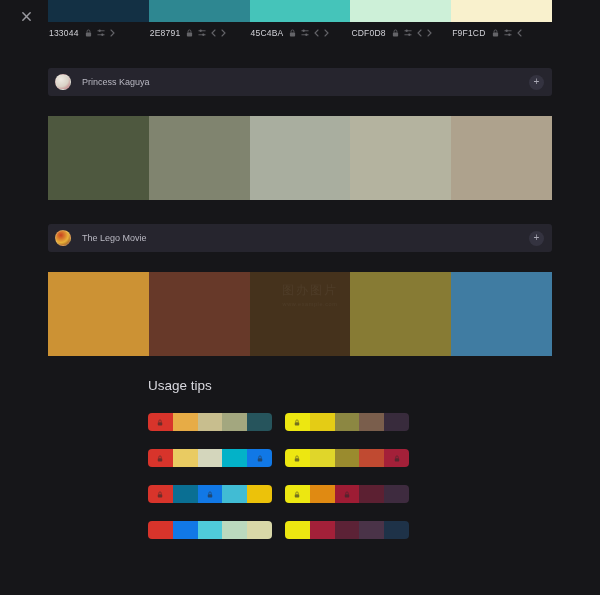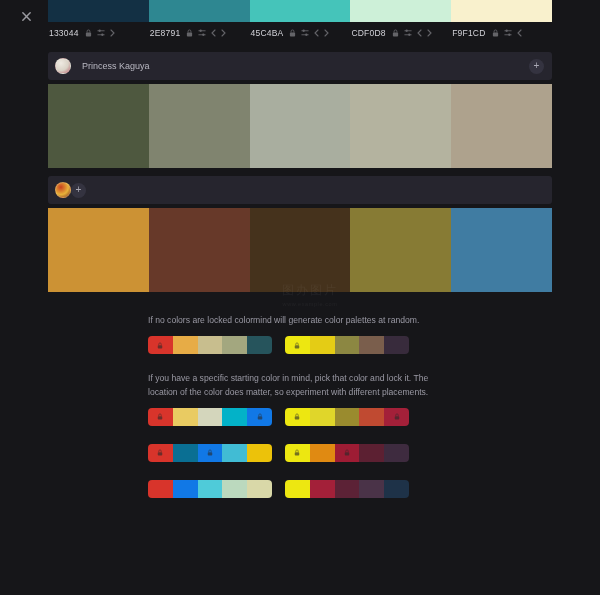--- a/index.html
+++ b/index.html
@@ -46,21 +46,21 @@
     font-size:8.5px; color:#c9c9cf; letter-spacing:.2px;
     padding-left:1px;
   }
   .hex-code{ color:#d2d2d8; font-size:8.5px; }
   .hex-icons{ display:flex; align-items:center; gap:5px; }
   .ic{ opacity:.42; display:flex; align-items:center; }
   .ic svg{ display:block; }
 
   
   .pal-header{
-    width:504px; margin:0 auto;
+    width:504px; margin:16px auto;
     height:28px;
     background:#26252e;
     border-radius:3px;
     display:flex; align-items:center;
     padding:0 8px 0 7px;
   }
   .avatar{
     width:16px; height:16px; border-radius:50%;
     flex:0 0 auto; overflow:hidden;
     border:1px solid rgba(255,255,255,.18);
@@ -290,37 +290,38 @@
       <div class="swatch" id="s1-3" style="background: rgb(180, 179, 159);"></div>
       <div class="swatch" id="s1-4" style="background: rgb(174, 162, 141);"></div>
     </div>
   </div>
 
   <div class="gap8"></div>
 
   <div class="palette-block">
     <div class="pal-header">
       <div class="avatar" id="av2" style="background: radial-gradient(circle at 35% 30%, rgb(200, 65, 31) 0%, rgb(232, 178, 58) 55%, rgb(122, 42, 22) 100%);"></div>
+      <div class="pal-title">The Lego Movie</div>
       <div class="add-btn">+</div>
     </div>
     <div class="gap4"></div>
     <div class="swatch-row">
       <div class="swatch" id="s2-0" style="background: rgb(204, 146, 52);"></div>
       <div class="swatch" id="s2-1" style="background: rgb(103, 57, 41);"></div>
       <div class="swatch" id="s2-2" style="background: rgb(69, 50, 28);"></div>
       <div class="swatch" id="s2-3" style="background: rgb(135, 123, 52);"></div>
       <div class="swatch" id="s2-4" style="background: rgb(64, 124, 162);"></div>
     </div>
   </div>
 
   <div class="tips" style="margin-top:22px;">
     <div class="tips-inner">
+      <div class="tips-title">Usage tips</div>
 
       <div>
-        <div class="tip-text">If no colors are locked colormind will generate color palettes at random.</div>
         <div class="tip-pair">
           <div class="mini-pal" id="t0p0">
               <div class="mini-sw" style="background:#D8342B">
                 <span class="mini-lock">
                   <svg width="6" height="7" viewBox="0 0 8 9">
                     <rect x="1" y="4" width="6" height="4.4" rx="1" fill="#2a2a2a"></rect>
                     <path d="M2.4 4 V2.6 a1.6 1.6 0 0 1 3.2 0 V4" stroke="#2a2a2a" stroke-width="1" fill="none"></path>
                   </svg>
                 </span>
               </div>
@@ -340,21 +341,20 @@
               </div>
               <div class="mini-sw" style="background:#E4CC15"></div>
               <div class="mini-sw" style="background:#8C8742"></div>
               <div class="mini-sw" style="background:#7A5E4C"></div>
               <div class="mini-sw" style="background:#382B3C"></div>
             </div>
         </div>
       </div>
 
       <div>
-        <div class="tip-text">If you have a specific starting color in mind, pick that color and lock it. The location of the color does matter, so experiment with different placements.</div>
         <div class="tip-pair">
           <div class="mini-pal" id="t1p0">
               <div class="mini-sw" style="background:#D8342B">
                 <span class="mini-lock">
                   <svg width="6" height="7" viewBox="0 0 8 9">
                     <rect x="1" y="4" width="6" height="4.4" rx="1" fill="#2a2a2a"></rect>
                     <path d="M2.4 4 V2.6 a1.6 1.6 0 0 1 3.2 0 V4" stroke="#2a2a2a" stroke-width="1" fill="none"></path>
                   </svg>
                 </span>
               </div>

